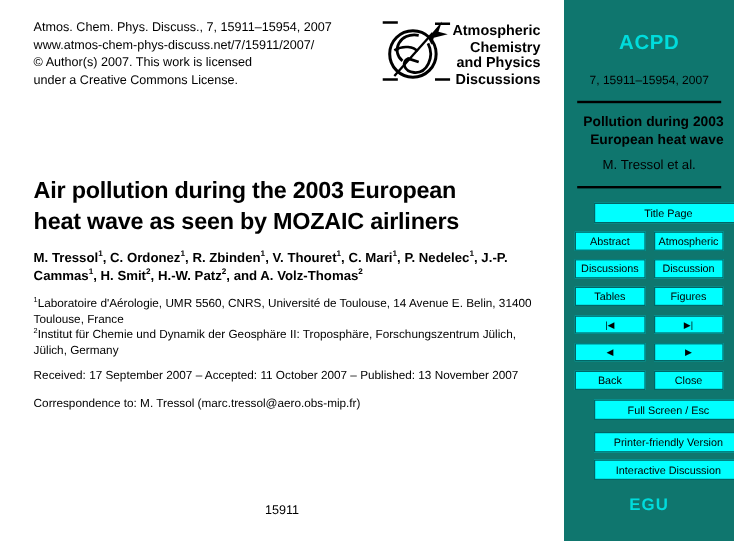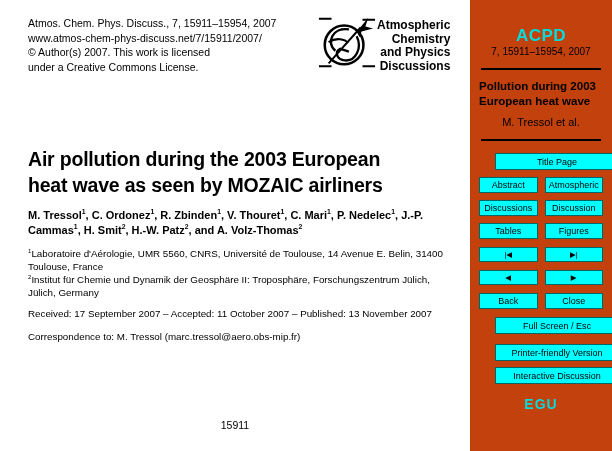--- a/index.html
+++ b/index.html
@@ -24,26 +24,26 @@
   .affiliations { position:absolute; left:28px; top:247px; width:428px; font-size:9.8px; line-height:13px; }
   .affil { margin:0; }
 
   .dates { position:absolute; left:28px; top:308px; width:440px; font-size:9.8px; }
   .correspondence { position:absolute; left:28px; top:331px; width:440px; font-size:9.8px; }
   .page-number { position:absolute; left:0; top:419px; width:470px; text-align:center; font-size:10.5px; }
 
   
   .sidebar {
     position:absolute; left:470px; top:0; width:142px; height:451px;
-    background:#c2410c; padding:0 9px;
+    background:#0f766e; padding:0 9px;
   }
   .sb-journal { margin-top:26px; text-align:center; font-size:17px; font-weight:bold; color:#00dcdc; letter-spacing:0.5px; }
-  .sb-cite { margin-top:0; text-align:center; font-size:10px; }
+  .sb-cite { margin-top:16px; text-align:center; font-size:10px; }
   .sb-rule { border:none; border-top:2px solid #000; margin:11px 2px 0 2px; }
-  .sb-title { margin-top:9px; text-align:left; font-size:11.5px; font-weight:bold; line-height:14.5px; }
+  .sb-title { margin-top:9px; text-align:right; font-size:11.5px; font-weight:bold; line-height:14.5px; }
   .sb-authors { margin-top:8px; text-align:center; font-size:11px; }
 
   .sb-btn {
     background:#00ffff; border:1px solid #006666; color:#000;
     font-family:"Liberation Sans", sans-serif; font-size:9px;
     display:flex; align-items:center; justify-content:center;
     height:16px; width:100%; cursor:pointer;
   }
   .sb-btn.tall { height:17px;margin-left:16px; }
   .sb-btn.nav { font-size:7.5px; letter-spacing:0; height:15px; }

